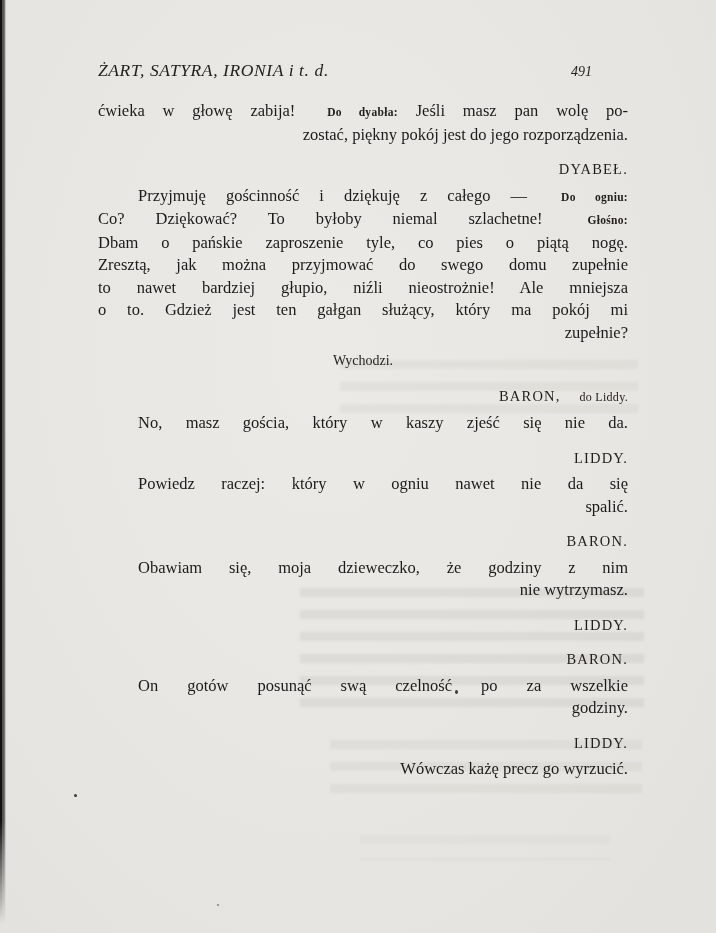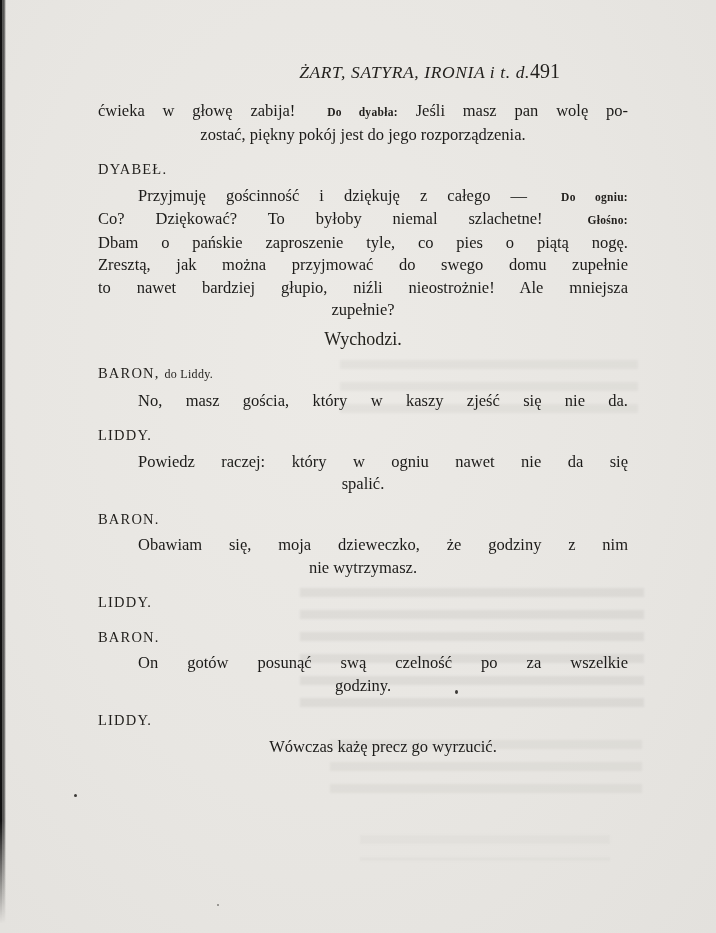--- a/index.html
+++ b/index.html
@@ -11,44 +11,44 @@
     color:#1c1b19;
   }
   .scan-edge-left{
     position:absolute;left:0;top:0;width:6px;height:100%;
     background:linear-gradient(to right, rgba(8,8,8,.96) 0 2px, rgba(8,8,8,.65) 2px 4px, rgba(8,8,8,0) 6px);
     -webkit-mask-image:linear-gradient(to bottom, #000 0%, #000 88%, transparent 99%);
             mask-image:linear-gradient(to bottom, #000 0%, #000 88%, transparent 99%);
   }
   .pagehead{
     position:absolute;left:98px;top:60px;width:530px;
-    display:flex;justify-content:flex-end;align-items:baseline;
+    display:flex;justify-content:space-between;align-items:baseline;
   }
   .pagehead .title{
     font-style:italic;font-size:17.5px;letter-spacing:0.6px;white-space:nowrap;color:#211f1c;
   }
   .pagehead .pageno{
-    font-size:20px;margin-right:68px;color:#211f1c;
+    font-style:italic;font-size:14px;margin-right:36px;color:#211f1c;
   }
   .text-block{
     position:absolute;left:98px;top:100px;width:530px;
     font-size:16.5px;line-height:22.5px;
   }
   .bl{min-height:22.5px;}
   .jl{text-align:justify;text-align-last:justify;}
-  .ll{text-align:center;}
+  .ll{text-align:right;}
   .ind{text-indent:40px;}
   .sd{font-size:11.5px;font-weight:700;letter-spacing:0.3px;color:#23211e;margin-left:14px;}
   .speaker{
-    text-align:left;font-size:14.5px;letter-spacing:1.2px;
+    text-align:right;font-size:14.5px;letter-spacing:1.2px;
     margin:12px 0 4px 0;line-height:22.5px;color:#201e1b;
   }
-  .speaker .aside{font-size:12px;letter-spacing:0.3px;}
+  .speaker .aside{font-size:12px;letter-spacing:0.3px;margin-left:14px;}
   .stagedir{
-    text-align:center;font-size:18px;margin:6px 0 0 0;line-height:22.5px;color:#26241f;
+    text-align:center;font-size:14px;margin:6px 0 0 0;line-height:22.5px;color:#26241f;
   }
   .ghost{
     position:absolute;pointer-events:none;
     background:repeating-linear-gradient(to bottom, rgba(118,118,110,0.13) 0 9px, rgba(118,118,110,0) 9px 22px);
     filter:blur(1.3px);
   }
   .g1{left:340px;top:360px;width:298px;height:62px;opacity:.55;}
   .g2{left:300px;top:588px;width:344px;height:122px;opacity:.8;}
   .g3{left:330px;top:740px;width:312px;height:58px;opacity:.6;}
   .g4{left:360px;top:835px;width:250px;height:26px;opacity:.35;}
@@ -78,20 +78,21 @@
 
   <div class="bl jl"><span>ćwieka w głowę zabija!</span> <span class="sd">Do dyabła:</span> <span>Jeśli masz pan wolę po-</span></div>
   <div class="bl ll">zostać, piękny pokój jest do jego rozporządzenia.</div>
 
   <div class="speaker">DYABEŁ.</div>
   <div class="bl jl ind"><span>Przyjmuję gościnność i dziękuję z całego —</span> <span class="sd">Do ogniu:</span></div>
   <div class="bl jl"><span>Co?  Dziękować?  To byłoby niemal szlachetne!</span> <span class="sd">Głośno:</span></div>
   <div class="bl jl">Dbam o pańskie zaproszenie tyle, co pies o piątą nogę.</div>
   <div class="bl jl">Zresztą, jak można przyjmować do swego domu zupełnie</div>
   <div class="bl jl">to nawet bardziej głupio, niźli nieostrożnie!  Ale mniejsza</div>
+  <div class="bl jl">o to.  Gdzież jest ten gałgan służący, który ma pokój mi</div>
   <div class="bl ll">zupełnie?</div>
 
   <div class="stagedir">Wychodzi.</div>
 
   <div class="speaker"><span>BARON,</span> <span class="aside">do Liddy.</span></div>
   <div class="bl jl ind">No, masz gościa, który w kaszy zjeść się nie da.</div>
 
   <div class="speaker">LIDDY.</div>
   <div class="bl jl ind">Powiedz raczej: który w ogniu nawet nie da się</div>
   <div class="bl ll">spalić.</div>

